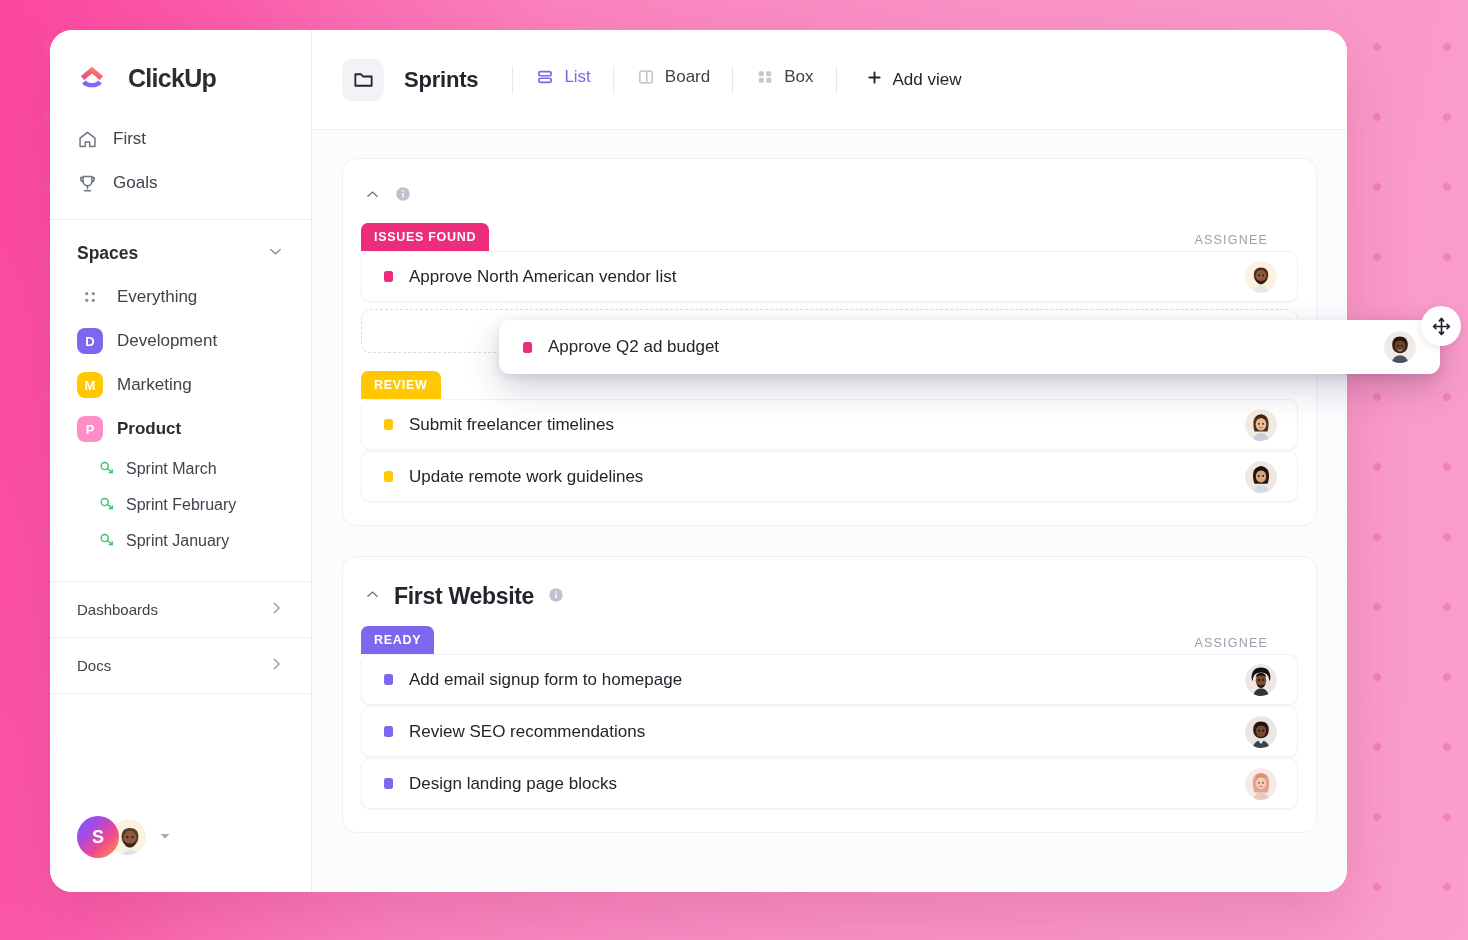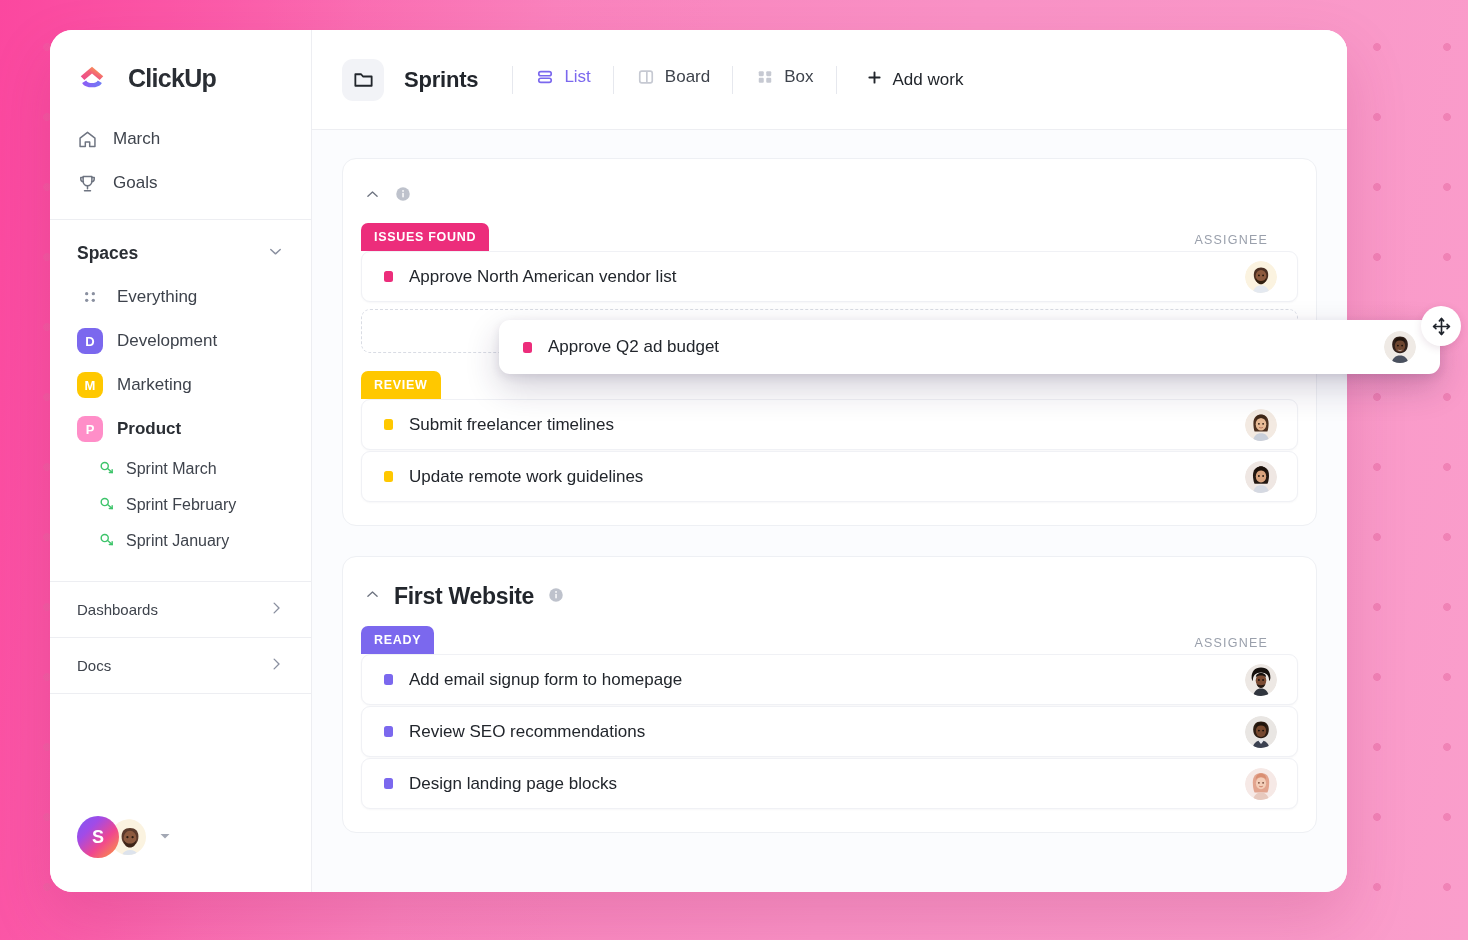--- a/index.html
+++ b/index.html
@@ -348,21 +348,21 @@
         <span class="logo-text">ClickUp</span>
       </div>
 
       <nav class="nav-top">
         <div class="nav-item">
           <span class="ico">
             <svg viewBox="0 0 24 24" width="21" height="21" fill="none" stroke="#6E7481" stroke-width="1.7" stroke-linecap="round" stroke-linejoin="round">
               <path d="M3.5 10.5 L12 3.8 L20.5 10.5 V20 H14.5 V14.8 H9.5 V20 H3.5 Z"></path>
             </svg>
           </span>
-          <span class="lbl">March</span>
+          <span class="lbl">First</span>
         </div>
         <div class="nav-item">
           <span class="ico">
             <svg viewBox="0 0 24 24" width="21" height="21" fill="none" stroke="#6E7481" stroke-width="1.7" stroke-linecap="round" stroke-linejoin="round">
               <path d="M7 4 h10 v5.5 a5 5 0 0 1-10 0 Z"></path>
               <path d="M7 5.2 H4.3 v1.6 a3.4 3.4 0 0 0 3 3.3"></path>
               <path d="M17 5.2 h2.7 v1.6 a3.4 3.4 0 0 1-3 3.3"></path>
               <path d="M12 14.6 V18"></path>
               <path d="M8.6 20.2 h6.8"></path>
             </svg>
@@ -531,21 +531,21 @@
           <span>Box</span>
         </div>
         <span class="vsep"></span>
 
         <div class="add-view">
           <span>
             <svg viewBox="0 0 24 24" width="19" height="19" fill="none" stroke="#22262C" stroke-width="2.4" stroke-linecap="round">
                 <path d="M12 5.5 V18.5 M5.5 12 H18.5"></path>
               </svg>
           </span>
-          <span>Add work</span>
+          <span>Add view</span>
         </div>
       </header>
 
       <div class="content">
 
         <div class="group-card">
           <div class="group-head">
             <span>
               <svg viewBox="0 0 24 24" width="17" height="17" fill="none" stroke="#6E7481" stroke-width="1.9" stroke-linecap="round" stroke-linejoin="round">
                   <path d="M5.5 14.5 L12 8.5 L18.5 14.5"></path>

